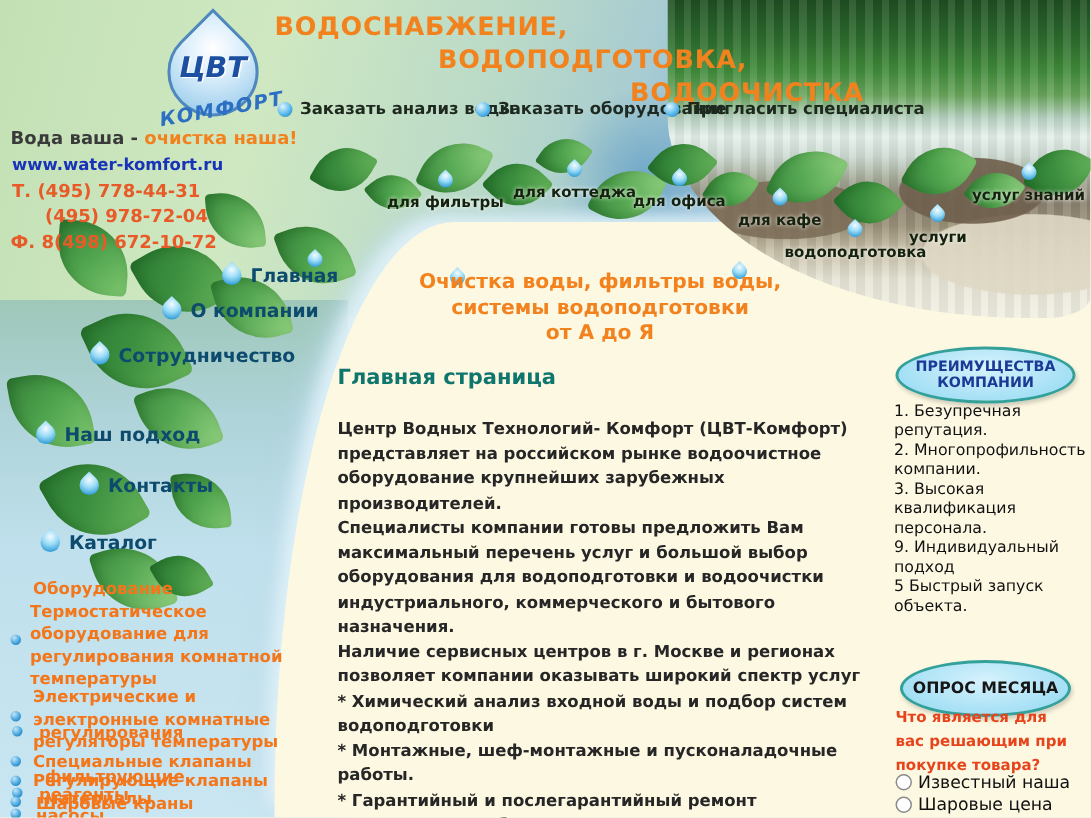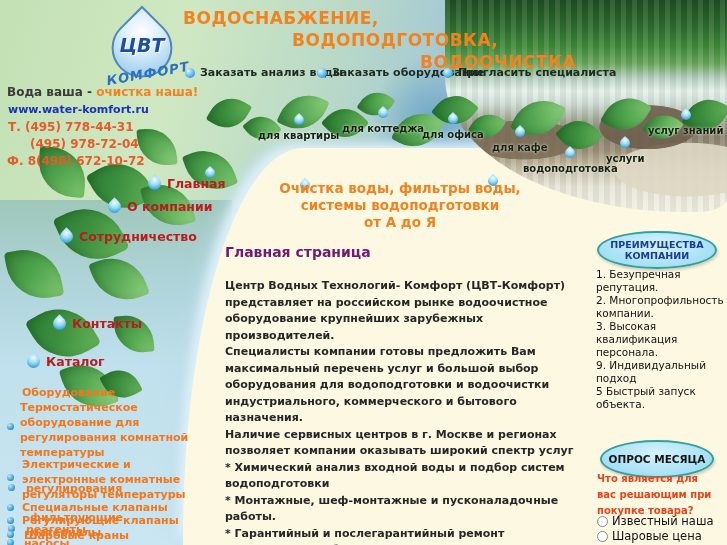--- a/index.html
+++ b/index.html
@@ -62,28 +62,28 @@
   .tagline .hl { color:#F2821E; }
   .url { position:absolute; left:8px; top:103px; font-size:11px; font-weight:bold;
     color:#1733b8; cursor:pointer; }
   .phone { position:absolute; font-size:12px; font-weight:bold; color:#E85A28; white-space:nowrap; }
 
   
   .tnav { position:absolute; display:flex; flex-direction:column; align-items:center; gap:5px; cursor:pointer; }
   .tnav .lbl { font-size:10px; font-weight:bold; color:#15210f; white-space:nowrap;
     text-shadow:0 0 3px rgba(255,255,250,.9); }
   .snav { position:absolute; display:flex; align-items:center; gap:6px; cursor:pointer; }
-  .snav .lbl { font-size:12.5px; font-weight:bold; color:#b91c1c; white-space:nowrap; }
+  .snav .lbl { font-size:12.5px; font-weight:bold; color:#0c4a6e; white-space:nowrap; }
   .cat { position:absolute; font-size:11px; font-weight:bold; color:#F4761B;
     line-height:15px; width:172px; cursor:pointer; }
 
   
   .intro { position:absolute; left:232px; top:180px; width:336px; text-align:center;
     font-size:13.5px; font-weight:bold; color:#F2821E; line-height:17px; }
-  .ptitle { position:absolute; left:225px; top:244px; font-size:14px; font-weight:bold; color:#701a75; }
+  .ptitle { position:absolute; left:225px; top:244px; font-size:14px; font-weight:bold; color:#0f766e; }
   .bodytext { position:absolute; left:225px; top:278px; width:362px;
     font-size:11px; font-weight:bold; color:#262626; line-height:16.5px; }
   .bodytext p { margin:0; }
 
   
   .badge { position:absolute; display:flex; align-items:center; justify-content:center; text-align:center;
     border-radius:50%; border:2px solid #33A09A; cursor:pointer;
     background:radial-gradient(ellipse at 50% 35%, #d6f2fc, #a5e0f5 70%, #8fd4ef);
     box-shadow:1px 2px 3px rgba(0,0,0,.18); }
   .badge .t { font-weight:bold; }
@@ -162,21 +162,21 @@
   <div class="tagline">
     <span>Вода ваша -</span><span class="hl"> очистка наша!</span>
   </div>
   <a class="url">www.water-komfort.ru</a>
   <div class="phone" style="left:8px;top:120px">Т.  (495) 778-44-31</div>
   <div class="phone" style="left:30px;top:137px">(495) 978-72-04</div>
   <div class="phone" style="left:7px;top:154px">Ф. 8(498) 672-10-72</div>
 
   <div class="tnav" style="left:258px;top:115px">
     <i class="drop sm"></i>
-    <span class="lbl">для квартиры</span>
+    <span class="lbl">для фильтры</span>
   </div>
   <div class="tnav" style="left:342px;top:108px">
     <i class="drop sm"></i>
     <span class="lbl">для коттеджа</span>
   </div>
   <div class="tnav" style="left:422px;top:114px">
     <i class="drop sm"></i>
     <span class="lbl">для офиса</span>
   </div>
   <div class="tnav" style="left:492px;top:127px">
@@ -200,20 +200,24 @@
     <i class="drop"></i>
     <span class="lbl">Главная</span>
   </div>
   <div class="snav" style="left:108px;top:199px">
     <i class="drop"></i>
     <span class="lbl">О компании</span>
   </div>
   <div class="snav" style="left:60px;top:229px">
     <i class="drop"></i>
     <span class="lbl">Сотрудничество</span>
+  </div>
+  <div class="snav" style="left:24px;top:282px">
+    <i class="drop"></i>
+    <span class="lbl">Наш подход</span>
   </div>
   <div class="snav" style="left:53px;top:316px">
     <i class="drop"></i>
     <span class="lbl">Контакты</span>
   </div>
   <div class="snav" style="left:27px;top:354px">
     <i class="drop"></i>
     <span class="lbl">Каталог</span>
   </div>
 

